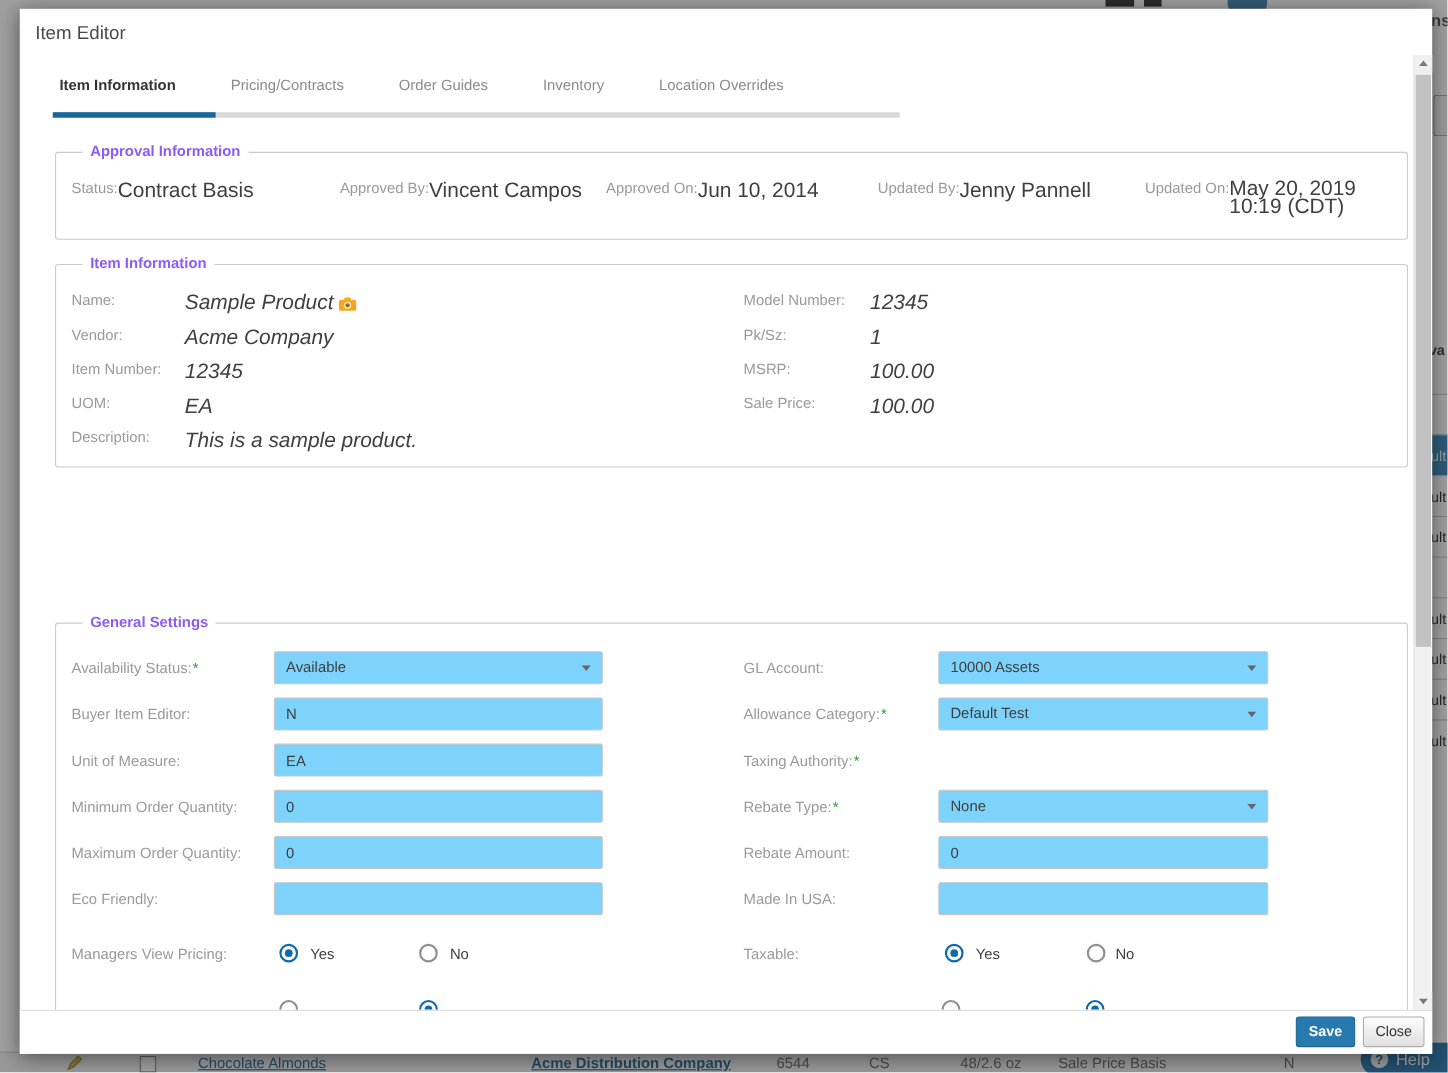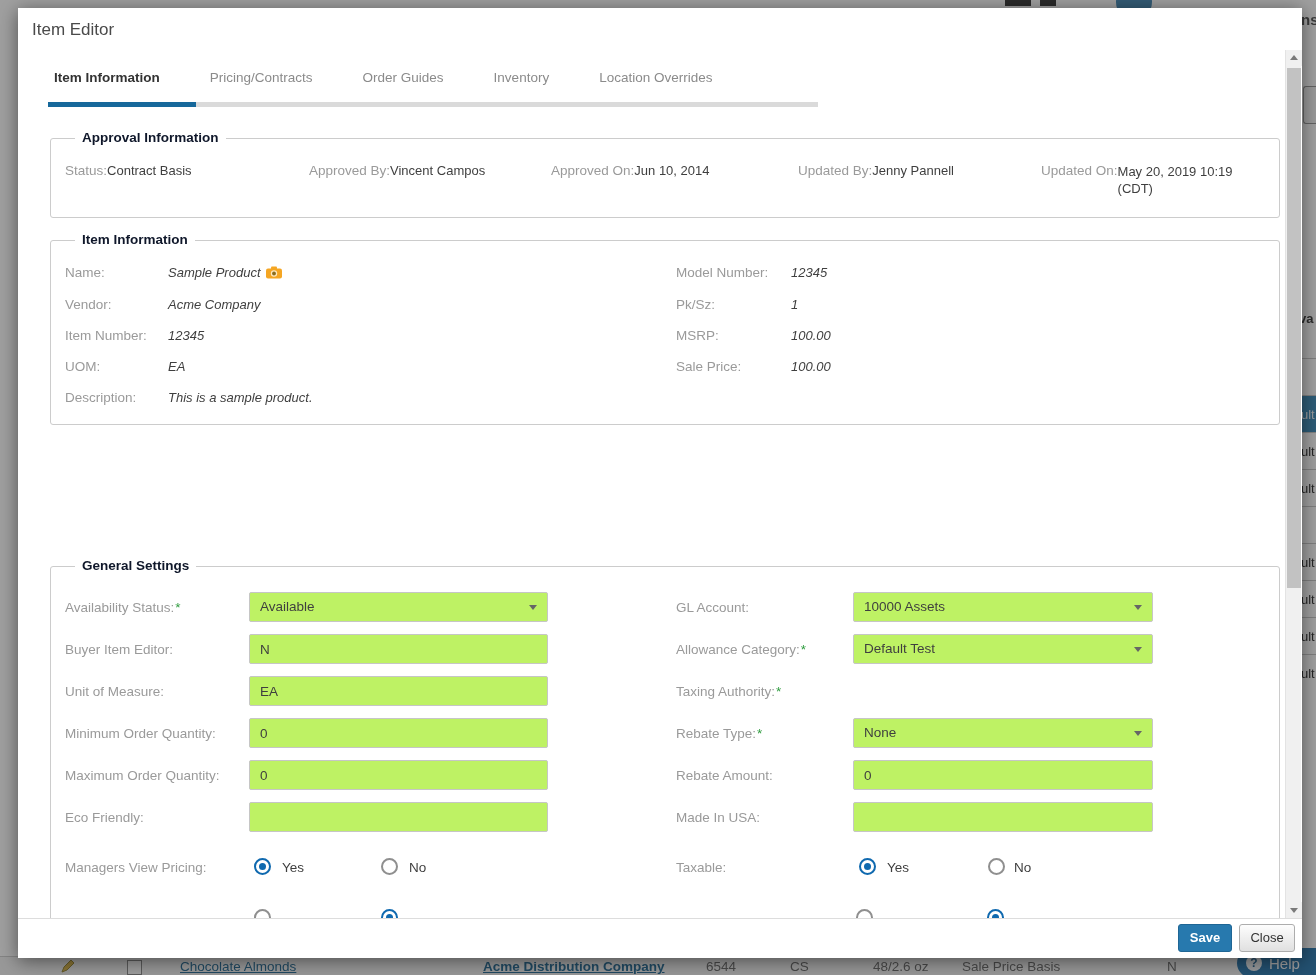--- a/index.html
+++ b/index.html
@@ -31,40 +31,40 @@
 
   .tabs { position:absolute; left:30px; top:62px; display:flex; }
   .tab { font-size:13.5px; color:#8b8b8b; padding:0 22px 0 6px; margin-right:22px; white-space:nowrap; cursor:pointer; }
   .tab.active { color:#333; font-weight:bold; }
   .tab-track { position:absolute; left:30px; top:94px; width:770px; height:5px; background:#dadada; }
   .tab-track .active-bar { position:absolute; left:0; top:0; width:148px; height:5px; background:#16689b; }
 
   #content { position:absolute; left:0; top:96px; width:1284px; height:814px; overflow:hidden; }
 
   .fieldset { position:absolute; left:32px; width:1230px; border:1px solid #ccc; border-radius:3px; }
-  .legend { position:absolute; top:-9px; left:24px; background:#fff; padding:0 7px; font-size:13.5px; font-weight:bold; color:#0f172a; white-space:nowrap; }
+  .legend { position:absolute; top:-9px; left:24px; background:#fff; padding:0 7px; font-size:13.5px; font-weight:bold; color:#8b5cf6; white-space:nowrap; }
   .lbl { color:#9a9a9a; font-size:13.5px; white-space:nowrap; }
-  .val { color:#3f3f3f; font-size:13px; white-space:nowrap; }
+  .val { color:#3f3f3f; font-size:19px; white-space:nowrap; }
 
   #fs-approval { top:34px; height:80px; }
   .ap-cell { position:absolute; top:24px; display:flex; align-items:flex-start; }
   .ap-cell .val.wrap { white-space:normal; width:150px; line-height:17px; }
 
   #fs-iteminfo { top:136px; height:185px; }
   .ii-lbl { position:absolute; }
   .ii-val { position:absolute;font-style:italic; }
   .cam { display:inline-block; vertical-align:-2px; margin-left:5px; }
 
   #fs-notes { top:351px; height:75px; }
   .notes-input { position:absolute; left:14px; top:27px; width:1210px; height:33px; border:1px solid #ccc; border-radius:2px; font-family:"Liberation Sans",sans-serif; font-size:13.5px; color:#3f3f3f; padding:0 8px; }
 
   #fs-general { top:462px; height:380px; }
   .g-label { position:absolute; font-size:13.5px; color:#9a9a9a; white-space:nowrap; }
   .req { color:#2f9c3f; margin-left:1px; }
-  .g-ctl { position:absolute; height:30px; border:1px solid #c6c6c6; border-radius:2px; background:#bef264; font-size:13.5px; color:#3f3f3f; }
+  .g-ctl { position:absolute; height:30px; border:1px solid #c6c6c6; border-radius:2px; background:#7dd3fc; font-size:13.5px; color:#3f3f3f; }
   .select { line-height:28px; padding-left:10px; cursor:pointer; }
   .select .caret { position:absolute; right:10px; top:12px; width:0; height:0; border-left:4px solid transparent; border-right:4px solid transparent; border-top:5px solid #666; }
   input.txt { padding:0 10px; font-family:"Liberation Sans",sans-serif; outline:none; }
   .radio { position:absolute; width:17px; height:17px; border-radius:50%; border:2px solid #8f8f8f; background:#fff; cursor:pointer; }
   .radio.selected { border-color:#0f69af; }
   .radio.selected::after { content:''; position:absolute; left:3px; top:3px; width:7px; height:7px; border-radius:50%; background:#0f69af; }
   .radio-lbl { position:absolute; font-size:13.5px; color:#3f3f3f; }
 
   
   .sb { position:absolute; right:1px; top:42px; width:16px; height:868px; background:#f0f0f0; border-left:1px solid #e3e3e3; }

